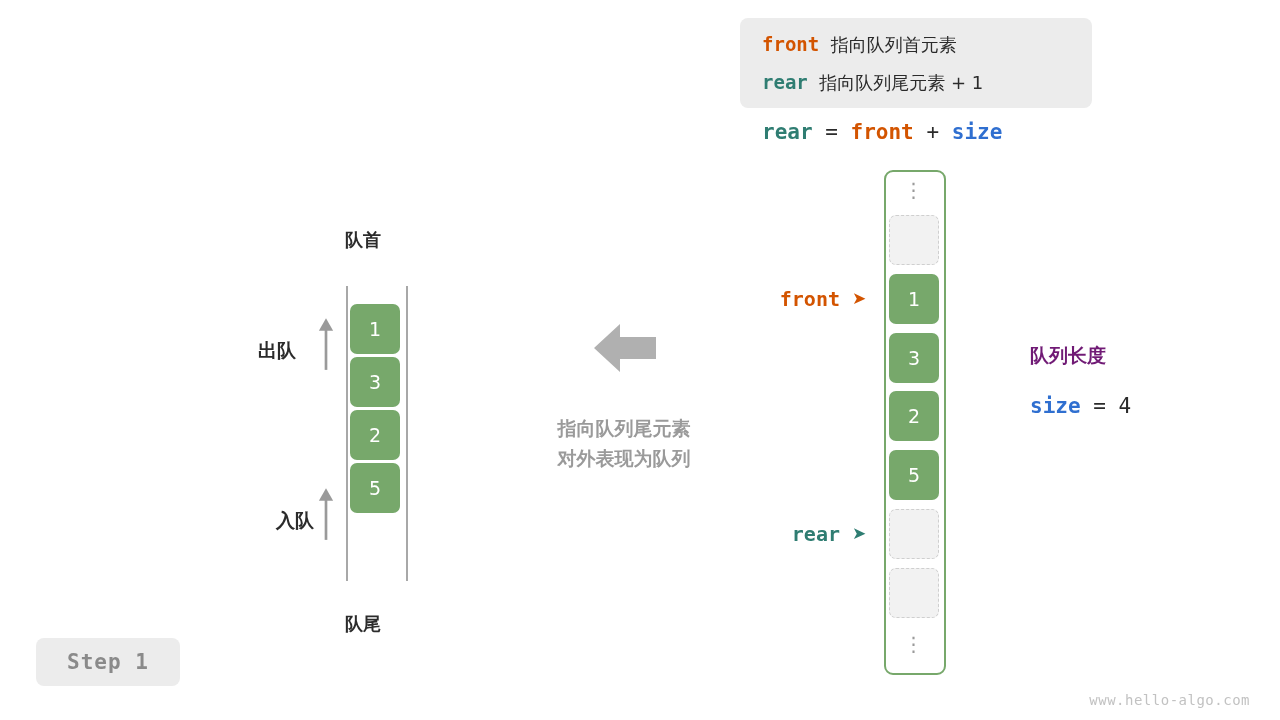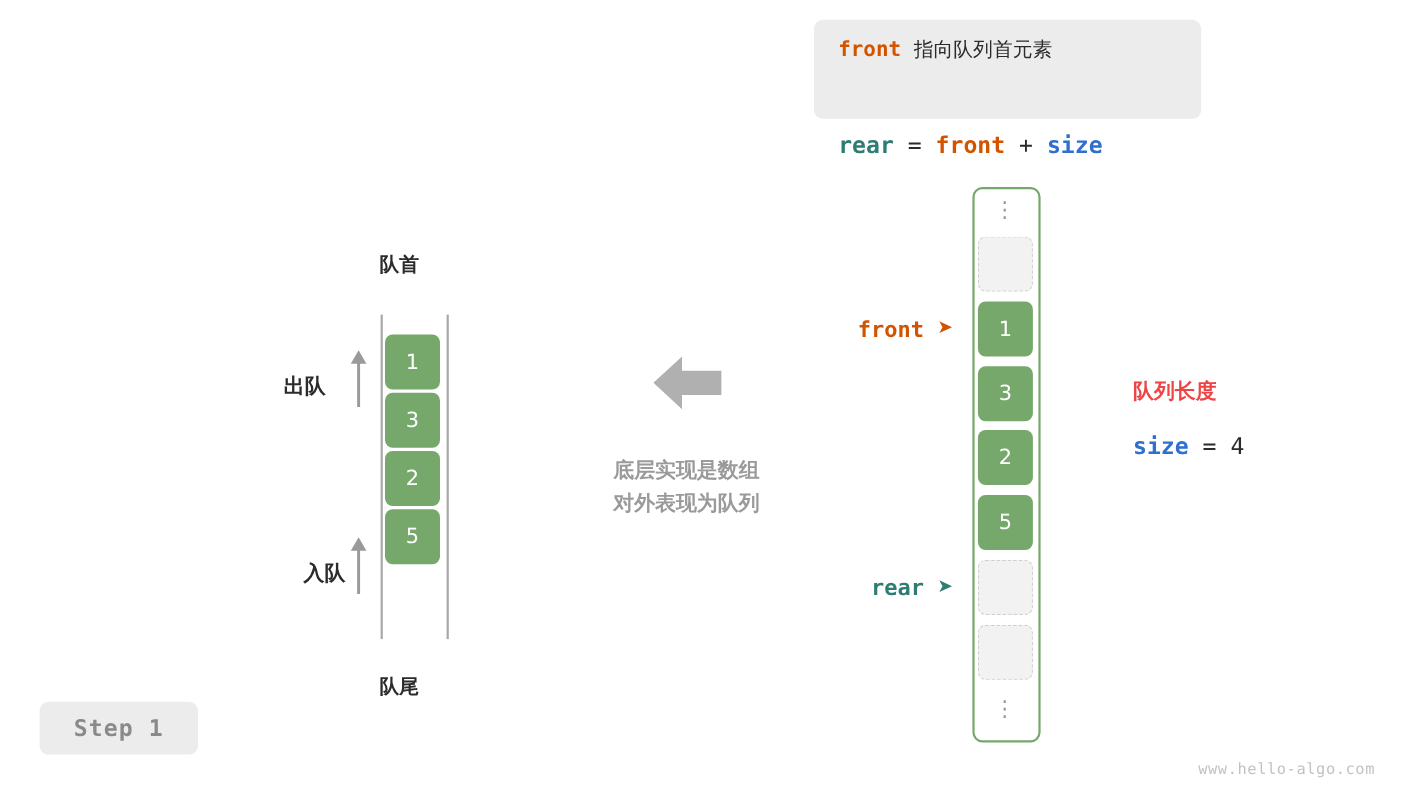--- a/index.html
+++ b/index.html
@@ -209,21 +209,21 @@
   #front-ptr-arrow { left: 852px; top: 288px; color: #d35400; }
   #rear-ptr-arrow  { left: 852px; top: 523px; color: #2f7d72; }
 
   .size-note {
     position: absolute;
     left: 1030px;
     top: 343px;
     font-family: "DejaVu Sans", sans-serif;
     font-size: 19px;
     font-weight: bold;
-    color: #ef4444;
+    color: #701a75;
     white-space: nowrap;
   }
   .size-formula {
     position: absolute;
     left: 1030px;
     top: 394px;
     font-family: "DejaVu Sans Mono", monospace;
     font-size: 21px;
     white-space: nowrap;
   }
@@ -259,31 +259,35 @@
   <svg class="up-arrow" style="left:318px; top:485px;" width="18" height="60" viewBox="0 0 18 60">
     <line x1="9" y1="58" x2="9" y2="12" stroke="#9a9a9a" stroke-width="3"></line>
     <polygon points="9,0 17,14 1,14" fill="#9a9a9a"></polygon>
   </svg>
 
   <svg class="big-arrow" width="62" height="52" viewBox="0 0 62 52">
     <polygon points="0,26 26,2 26,15 62,15 62,37 26,37 26,50" fill="#b0b0b0"></polygon>
   </svg>
 
   <div class="middle-note">
-    <div>底层实现是数组</div>
+    <div>指向队列尾元素</div>
     <div>对外表现为队列</div>
   </div>
 
   <div class="formula-box"></div>
 
   <div class="formula-line" id="formula-line-1">
     <span class="tok-front">front</span>
     <span class="tok-plain">指向队列首元素</span>
   </div>
 
+  <div class="formula-line" id="formula-line-2">
+    <span class="tok-rear">rear</span>
+    <span class="tok-plain">指向队列尾元素 + 1</span>
+  </div>
 
   <div class="formula-line" id="formula-line-3">
     <span class="tok-rear">rear</span>
     <span class="tok-op">=</span>
     <span class="tok-front">front</span>
     <span class="tok-op">+</span>
     <span class="tok-size">size</span>
   </div>
 
   <div class="array-frame"></div>

